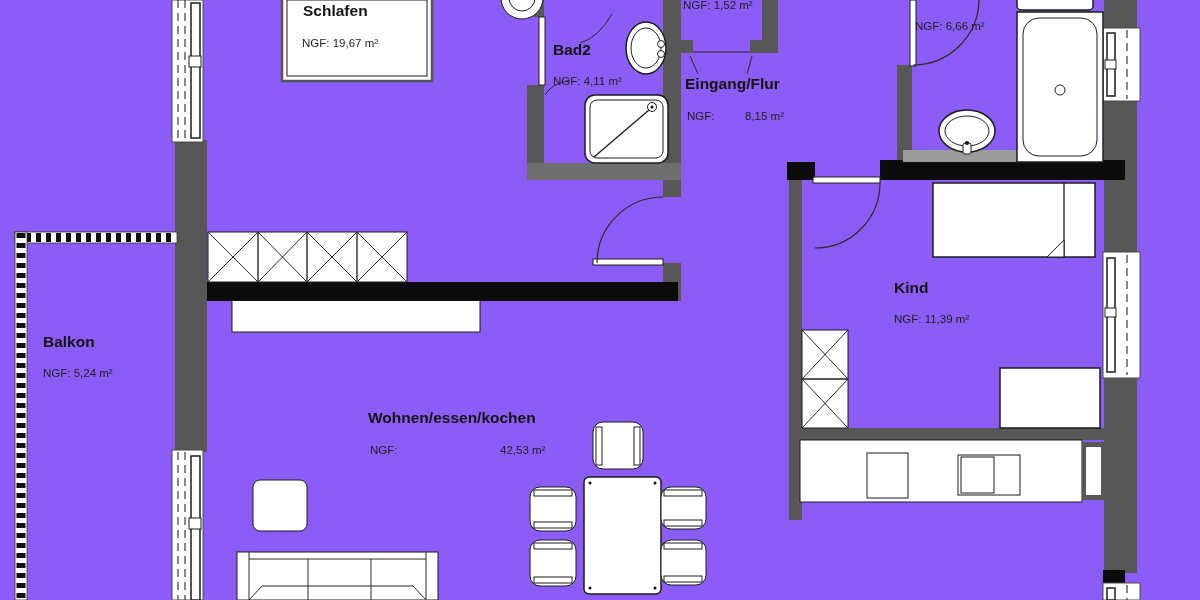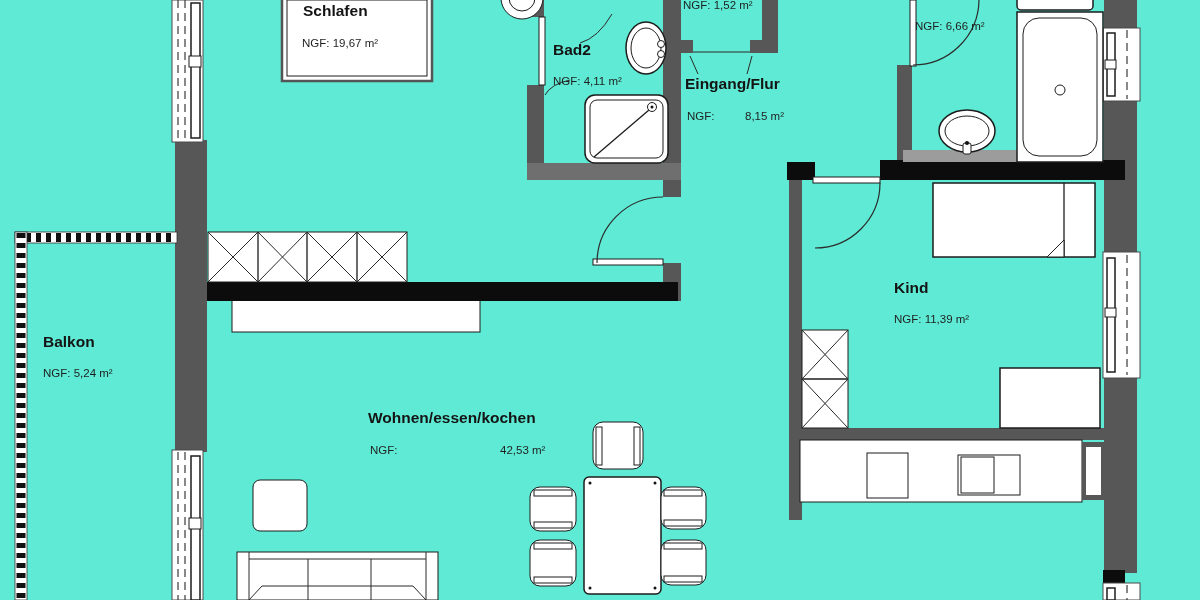--- a/index.html
+++ b/index.html
@@ -1,16 +1,16 @@
 <!DOCTYPE html>
 <html><head>
 <meta charset="utf-8">
 <style>
   html,body{margin:0;padding:0;background:#fff;}
-  #stage{position:relative;width:1200px;height:600px;background:#5eead4;overflow:hidden;
+  #stage{position:relative;width:1200px;height:600px;background:#8b5cf6;overflow:hidden;
          font-family:"Liberation Sans",sans-serif;}
   svg{display:block}
   .wall-d{fill:#575757;stroke:none}
   .wall-g{fill:#6f6f6f;stroke:none}
   .wall-b{fill:#0c0c0c;stroke:none}
   .fx{fill:#fff;stroke:#1c1c1c;stroke-width:1.5}
   .fx1{fill:#fff;stroke:#1c1c1c;stroke-width:1}
   .fxn{fill:none;stroke:#1c1c1c;stroke-width:1}
   .ln{stroke:#1c1c1c;stroke-width:1.3;fill:none}
   .thin{stroke:#2a2a2a;stroke-width:1;fill:none}

